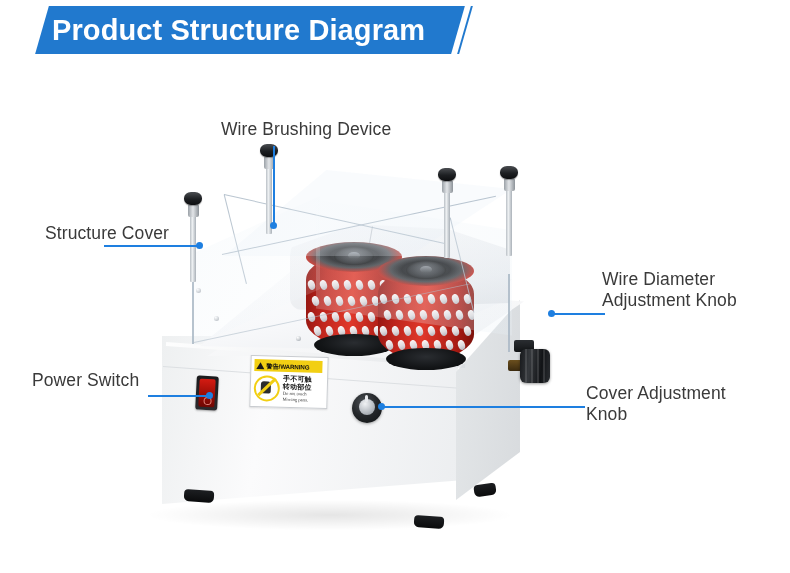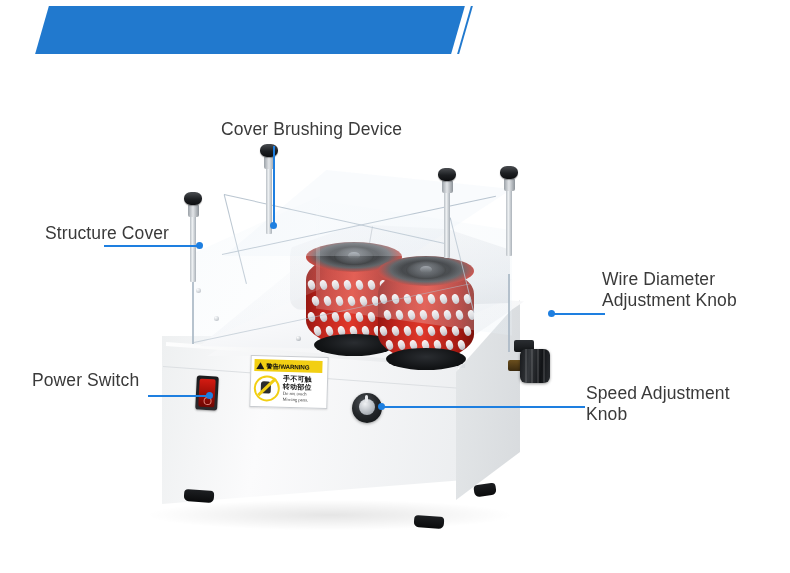--- a/index.html
+++ b/index.html
@@ -319,20 +319,21 @@
   <div class="slash-group" id="slashes-left">
     <div class="slash w"></div>
     <div class="slash w"></div>
     <div class="slash w"></div>
   </div>
   <div class="slash-group" id="slashes-right">
     <div class="slash w"></div>
     <div class="slash w"></div>
     <div class="slash w"></div>
   </div>
+  <div id="banner-title">Product Structure Diagram</div>
 </div>
 
 <div id="machine">
 
   <div id="machine-shadow"></div>
 
   <div id="body-front-clip"></div>
   <div id="body-side"></div>
   <div id="body-top-deck"></div>
   <div id="deck-top-face"></div>
@@ -525,23 +526,23 @@
 
 <div class="leader leader-h" id="leader-wire-diameter"></div>
 <div class="leader-dot" id="dot-wire-diameter"></div>
 
 <div class="leader leader-h" id="leader-power"></div>
 <div class="leader-dot" id="dot-power"></div>
 
 <div class="leader leader-h" id="leader-speed"></div>
 <div class="leader-dot" id="dot-speed"></div>
 
-<div class="callout-label" id="label-wire-brushing-device">Cover Brushing Device</div>
+<div class="callout-label" id="label-wire-brushing-device">Wire Brushing Device</div>
 
 <div class="callout-label" id="label-protective-cover">Structure Cover</div>
 
 <div class="callout-label" id="label-wire-diameter-knob">Wire Diameter
 Adjustment Knob</div>
 
 <div class="callout-label" id="label-power-switch">Power Switch</div>
 
-<div class="callout-label" id="label-speed-knob">Speed Adjustment
+<div class="callout-label" id="label-speed-knob">Cover Adjustment
 Knob</div>
 
 </body></html>

